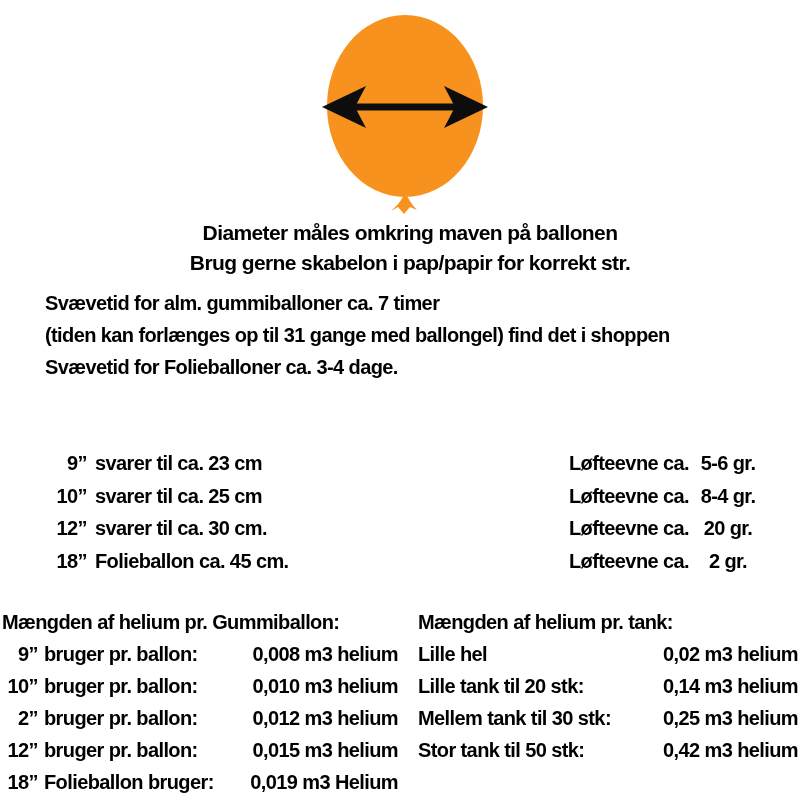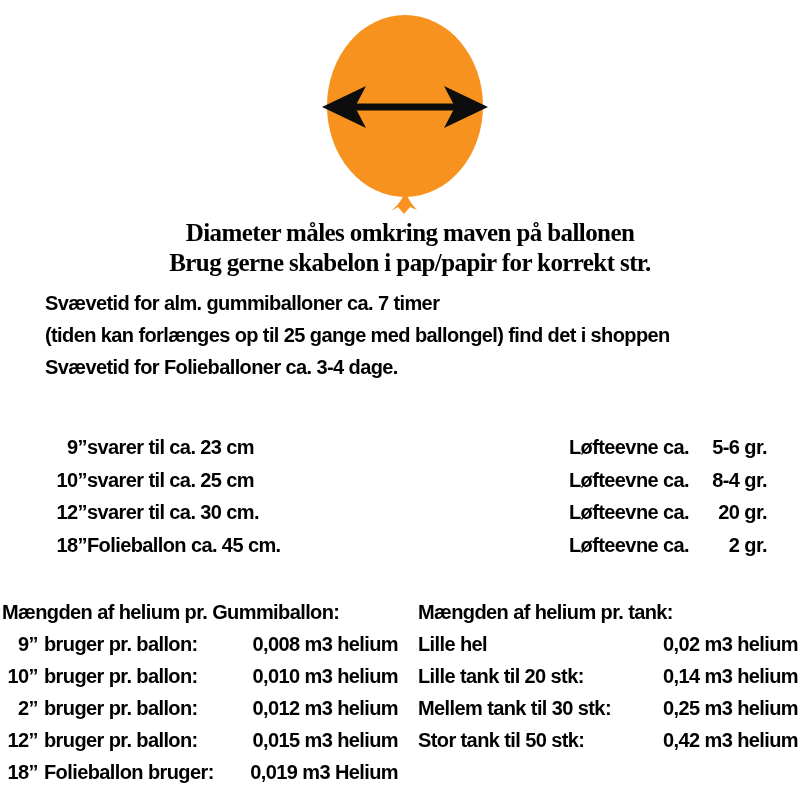--- a/index.html
+++ b/index.html
@@ -18,24 +18,23 @@
   .balloon-svg { position: absolute; top: 0; left: 0; }
 
   .caption {
     position: absolute;
     top: 218px;
     left: 0;
     width: 800px;
     box-sizing: border-box;
     padding-left: 20px;
     text-align: center;
-    font-size: 25px;
+    font-size: 21px;
     line-height: 30px;
     white-space: nowrap;
-    font-family: Liberation Serif, serif;
   }
 
   .float-info {
     position: absolute;
     top: 287px;
     left: 45px;
     line-height: 32px;
     white-space: nowrap;
   }
 
@@ -46,28 +45,28 @@
     width: 722px;
   }
   .size-row {
     display: flex;
     align-items: baseline;
     height: 32.5px;
     line-height: 32.5px;
     white-space: nowrap;
   }
   .size-row .sz { display: inline-block; width: 42px; text-align: right; }
-  .size-row .desc { }
+  .size-row .desc { margin-left: 8px; }
   .size-row .flexspace { flex: 1; }
-  .size-row .liftval { display: inline-block; width: 78px; text-align: right; }
+  .size-row .liftval { display: inline-block; width: 78px; text-align: center; margin-top: 16px; }
 
   .helium-col { position: absolute; top: 596px; line-height: 32px; }
   .helium-left  { left: 2px;  width: 396px; }
   .helium-right { left: 418px; width: 380px; }
-  .helium-header { white-space: nowrap; }
+  .helium-header { white-space: nowrap; margin-top: 10px; }
   .helium-row { display: flex; align-items: baseline; white-space: nowrap; }
   .helium-row .hsz { display: inline-block; width: 36px; text-align: right; }
   .helium-row .hlabel { margin-left: 6px; }
   .helium-row .hvalue { margin-left: auto; text-align: right; }
 </style>
 </head>
 <body>
 
 <div class="page">
 
@@ -81,21 +80,21 @@
     </g>
   </svg>
 
   <div class="caption">
     <div>Diameter måles omkring maven på ballonen</div>
     <div>Brug gerne skabelon i pap/papir for korrekt str.</div>
   </div>
 
   <div class="float-info">
     <div>Svævetid for alm. gummiballoner ca. 7 timer</div>
-    <div>(tiden kan forlænges op til 25 gange med ballongel) find det i shoppen</div>
+    <div>(tiden kan forlænges op til 31 gange med ballongel) find det i shoppen</div>
     <div>Svævetid for Folieballoner ca. 3-4 dage.</div>
   </div>
 
   <div class="size-table">
     <div class="size-row">
       <span class="sz">9”</span>
       <span class="desc">svarer til ca. 23 cm</span>
       <span class="flexspace"></span>
       <span class="lift">Løfteevne ca.</span>
       <span class="liftval">5-6 gr.</span>

